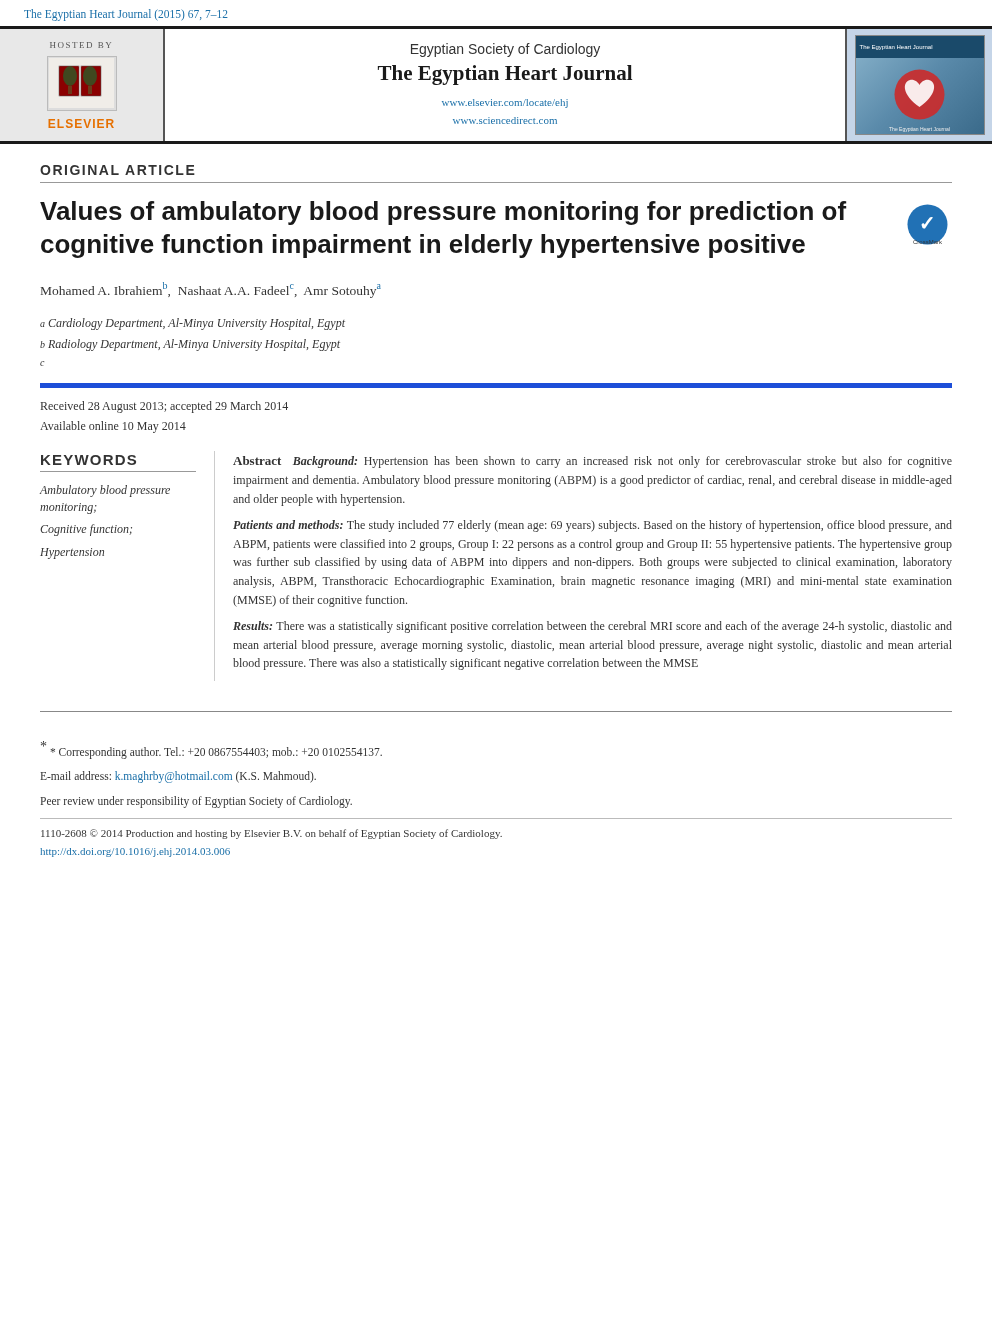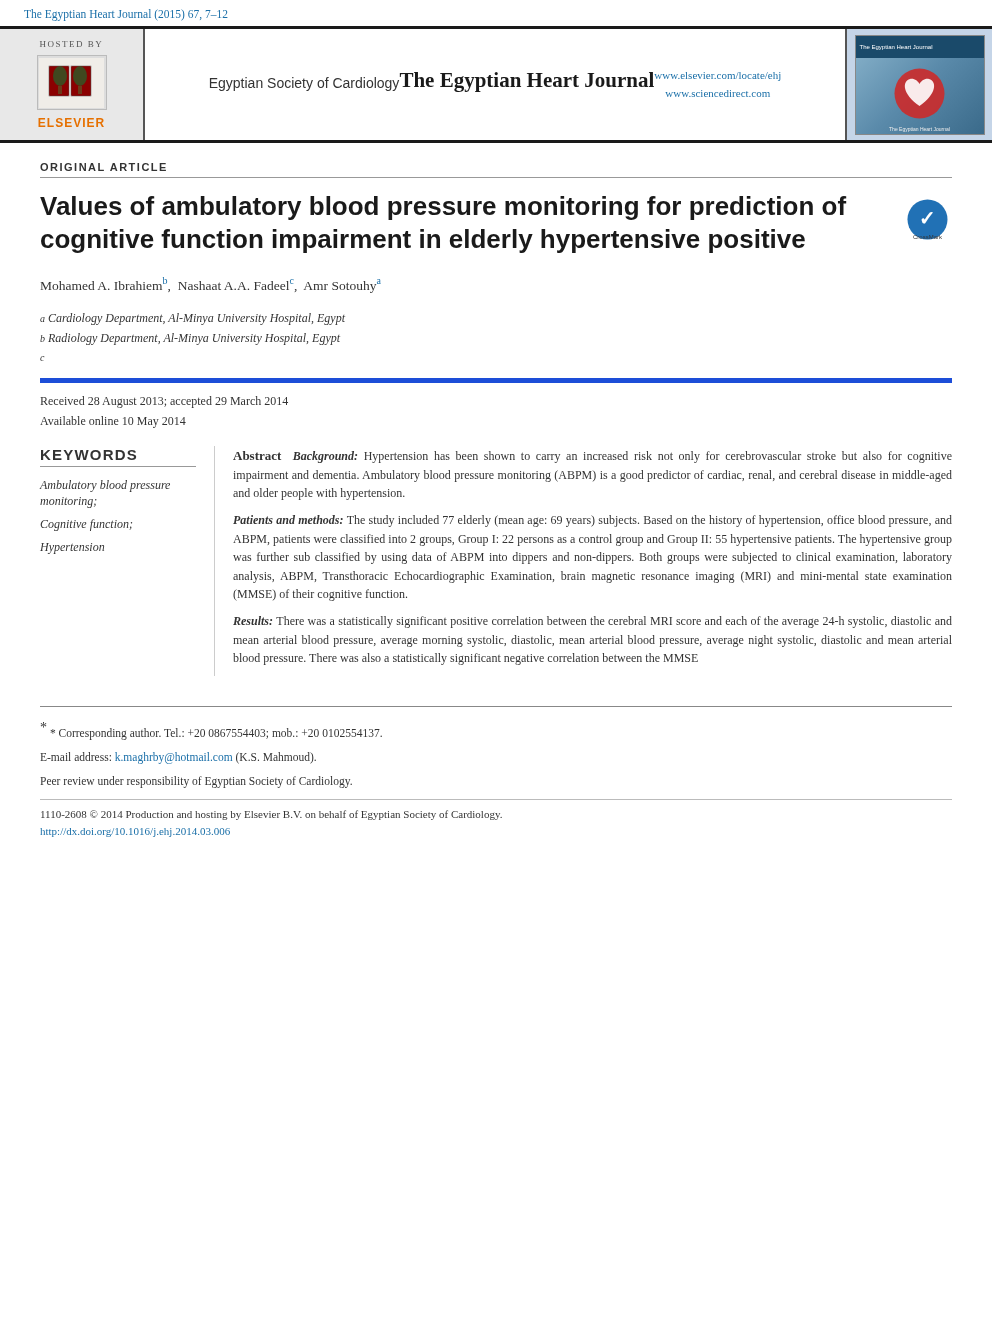--- a/index.html
+++ b/index.html
@@ -27,21 +27,21 @@
     }
     
     .journal-header {
       display: flex;
       align-items: stretch;
       border-top: 3px solid #1a1a1a;
       border-bottom: 3px solid #1a1a1a;
       margin: 0 0 0 0;
     }
     .header-elsevier {
-      width: 145px;
+      width: 165px;
       min-height: 110px;
       background: #e8e8e8;
       display: flex;
       flex-direction: column;
       align-items: center;
       justify-content: center;
       padding: 10px;
       border-right: 2px solid #555;
     }
     .elsevier-hosted {
@@ -69,21 +69,21 @@
     .elsevier-text {
       font-size: 12px;
       font-weight: bold;
       color: #e67000;
       letter-spacing: 1px;
       font-family: Arial, sans-serif;
     }
     .header-middle {
       flex: 1;
       display: flex;
-      flex-direction: row;
+      flex-direction: column;
       align-items: center;
       justify-content: center;
       padding: 12px 20px;
       border-right: 2px solid #555;
     }
     .society-name {
       font-size: 14px;
       color: #333;
       font-family: Arial, sans-serif;
       margin-bottom: 4px;
@@ -151,21 +151,21 @@
       font-family: Arial, sans-serif;
       text-align: center;
       padding: 0 4px;
     }
 
     
     .main-content {
       padding: 18px 40px 30px 40px;
     }
     .article-type {
-      font-size: 11px;
+      font-size: 14px;
       font-weight: bold;
       letter-spacing: 1.5px;
       color: #333;
       text-transform: uppercase;
       border-bottom: 1px solid #999;
       padding-bottom: 4px;
       margin-bottom: 12px;
       font-family: Arial, sans-serif;
     }
     .article-title-row {
@@ -285,21 +285,21 @@
       text-align: justify;
     }
     .abstract-section-title {
       font-weight: bold;
       font-style: italic;
     }
 
     
     .footer-section {
       margin-top: 30px;
-      padding-top: 10px;
+      padding-top: 24px;
       border-top: 1px solid #888;
       font-size: 11.5px;
       color: #333;
       line-height: 1.6;
     }
     .footer-note {
       margin-bottom: 6px;
     }
     .footer-email {
       color: #1a6fa8;

